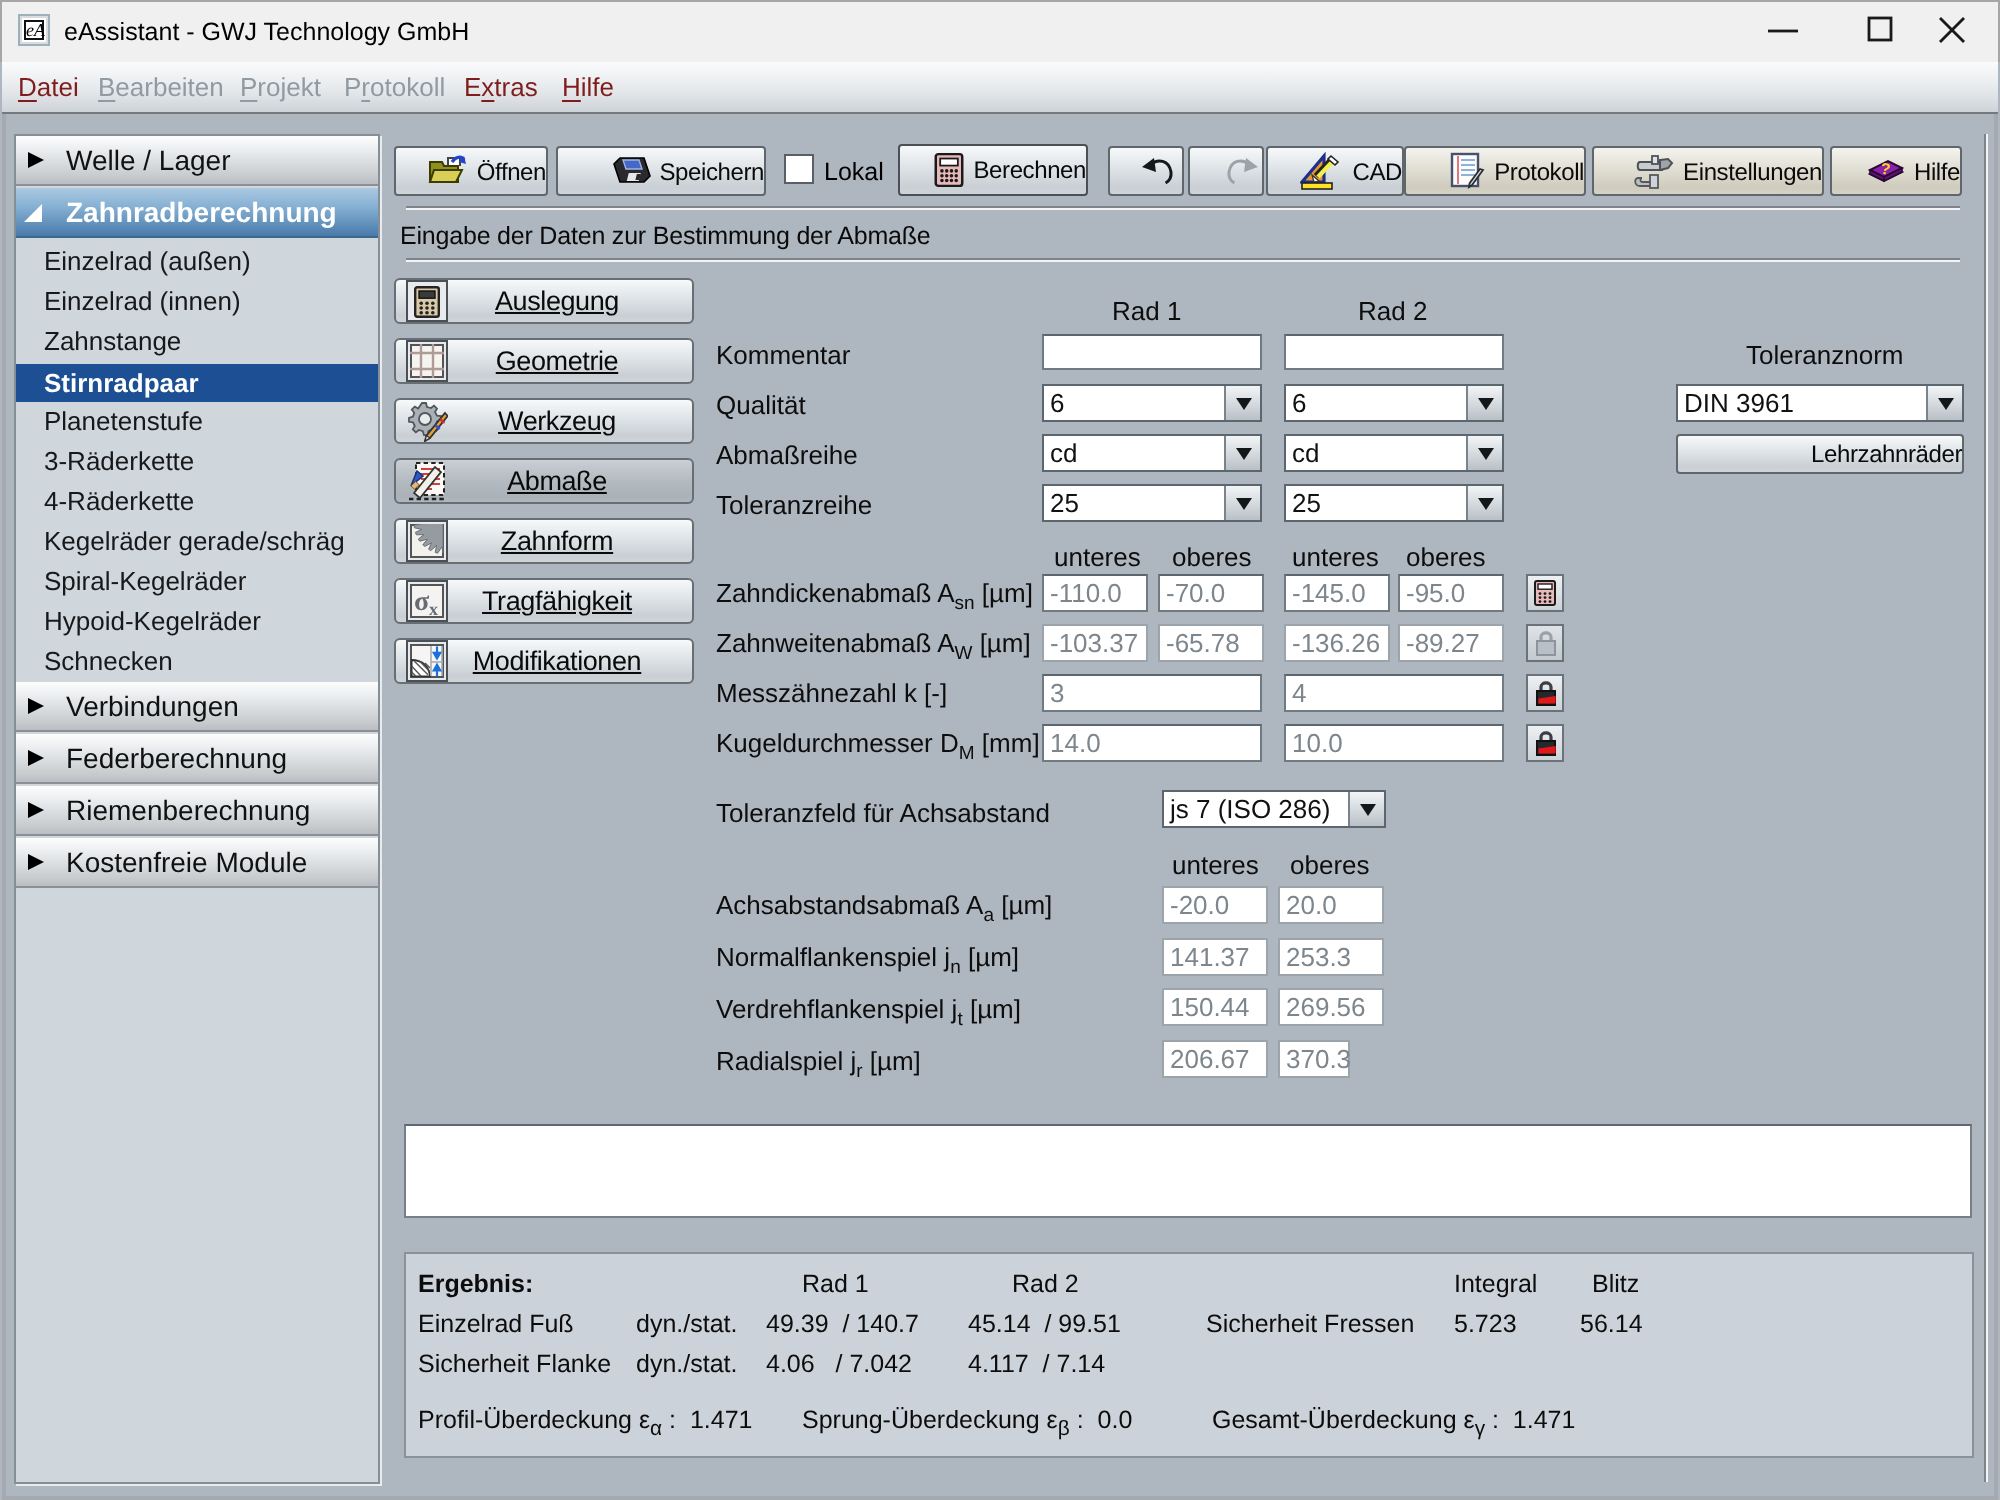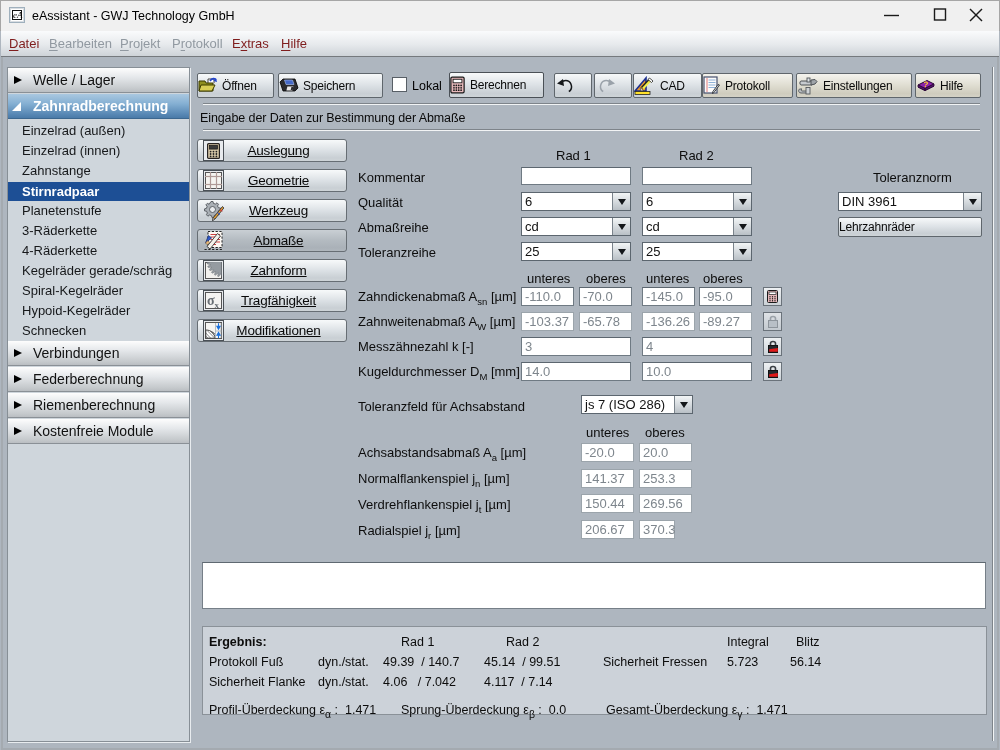--- a/index.html
+++ b/index.html
@@ -20,21 +20,21 @@
 #appbg { left:1px; top:57px; width:998px; height:693px; background:#aeb6bf; border-left:2px solid #a4aab0; border-right:2px solid #a4aab0; border-bottom:2px solid #a4aab0; }
 
 #sidebar { left:7px; top:67px; width:183px; height:675px; background:#cfd6dc; border:1px solid #878f96; box-shadow:1px 1px 0 #e8ecef; }
 .acch { position:absolute; left:0; width:181px; height:25px; background:linear-gradient(#fdfdfd,#e4e7ea 40%,#c6cacd 85%,#babec2); border-bottom:1px solid #8a9096; font-size:14px; color:#111; line-height:25px; padding-left:25px; }
 .acch:before { content:""; position:absolute; left:6px; top:8px; width:0; height:0; border-left:8px solid #000; border-top:4.5px solid transparent; border-bottom:4.5px solid transparent; }
 #acc-zahn { background:linear-gradient(#aac8e0,#85b0d3 40%,#5787b4 85%,#4a7aa8); color:#fff; font-weight:bold; border-bottom:1px solid #3c678f; }
 #acc-zahn:before { border:none; border-bottom:9px solid #fff; border-left:9px solid transparent; top:8px; left:4px; }
 .sideitem { position:absolute; left:0; width:181px; height:20px; font-size:13px; color:#16181a; line-height:20px; padding-left:14px; }
 #sel-item { background:#1d4f95; color:#fff; font-weight:bold; height:19px; line-height:19px; }
 
-.btn { position:absolute; background:linear-gradient(#f7f9fa,#dde2e6 48%,#c9cfd4 85%,#ced4d8); border:1px solid #5f666c; border-radius:2px; font-size:12px; letter-spacing:-0.2px; color:#0a0a0a; display:flex; align-items:center; justify-content:flex-start; }
+.btn { position:absolute; background:linear-gradient(#f7f9fa,#dde2e6 48%,#c9cfd4 85%,#ced4d8); border:1px solid #5f666c; border-radius:2px; font-size:12px; letter-spacing:-0.2px; color:#0a0a0a; display:flex; align-items:center; justify-content:flex-end; }
 .navbtn { left:197px; width:150px; height:23px; font-size:13.5px; border-color:#676e74; border-radius:3px; justify-content:flex-start; }
 .navbtn .ic { margin-left:5px; width:21px; height:21px; }
 .navbtn .tx { flex:1; text-align:center; margin-right:13px;text-decoration:underline; }
 .navbtn.pressed { background:linear-gradient(#c9cfd4,#b4bbc1 48%,#aab1b8 85%,#b0b7bd); }
 .btn.tint { background:linear-gradient(#f4f3ee,#e0ded2 48%,#cfccbe 85%,#d4d2c6); }
 .icframe { background:#e8ebee; border:1px solid #4a5056; display:flex; align-items:center; justify-content:center; }
 
 .etchline { position:absolute; height:2px; border-top:1px solid #7e848a; border-bottom:1px solid #f2f4f5; }
 .etchv { position:absolute; width:2px; border-left:1px solid #7e848a; border-right:1px solid #f2f4f5; }
 #heading { left:200px; top:111px; font-size:12.5px; letter-spacing:-0.1px; color:#0a0a0a; }
@@ -43,21 +43,21 @@
 .lbl sub { font-size:9.5px; }
 .field { position:absolute; background:#fff; border:1px solid #6f7a83; border-top-color:#5c666f; font-size:13px; color:#111; padding:1px 3px 0 3px; line-height:16px; }
 .field.gtx { color:#7e868d; }
 .field.dis { border-color:#9ba4ab; color:#7e868d; }
 .combo { position:absolute; background:#fff; border:1px solid #5c666f; font-size:13px; color:#111; line-height:17px; padding-left:3px; }
 .combo .arr { position:absolute; right:0; top:0; bottom:0; width:18px; background:linear-gradient(#f2f5f6,#d6dbdf 50%,#b9c0c6); border-left:1px solid #7a838b; display:flex; align-items:center; justify-content:center; }
 .combo .arr:after { content:""; width:0; height:0; border:4px solid transparent; border-top:6px solid #14171a; margin-top:5px; }
 .smbtn { position:absolute; width:19px; height:19px; background:linear-gradient(#eef1f3,#ccd2d7); border:1px solid #6a727a; display:flex; align-items:center; justify-content:center; }
 
 #whitebox { left:202px; top:562px; width:784px; height:47px; background:#fff; border:1px solid #767f88; border-top-color:#5f6971; }
-#results { left:202px; top:626px; width:785px; height:89px; background:#ccd2d9; border:1px solid #8a9198; font-size:12.5px; color:#0c0c0c; }
+#results { left:202px; top:626px; width:785px; height:103px; background:#ccd2d9; border:1px solid #8a9198; font-size:12.5px; color:#0c0c0c; }
 .r { position:absolute; white-space:nowrap; }
 </style>
 </head>
 <body>
 <div class="abs" id="appbg"></div>
 <div class="abs" id="titlebar"></div>
 <div class="abs" id="appicon">
     <i>eA</i>
   </div>
 <div class="abs" id="apptitle">eAssistant - GWJ Technology GmbH</div>
@@ -406,21 +406,21 @@
 <div class="field dis" style="left:581px;top:520px;width:53px;height:19px">206.67</div>
 <div class="field dis" style="left:639px;top:520px;width:36px;height:19px">370.3</div>
 
 <div class="abs" id="whitebox"></div>
 <div class="abs" id="results">
   <div class="r" style="left:6px;top:8px;font-weight:bold">Ergebnis:</div>
   <div class="r" style="left:198px;top:8px">Rad 1</div>
   <div class="r" style="left:303px;top:8px">Rad 2</div>
   <div class="r" style="left:524px;top:8px">Integral</div>
   <div class="r" style="left:593px;top:8px">Blitz</div>
-  <div class="r" style="left:6px;top:28px">Protokoll Fuß</div>
+  <div class="r" style="left:6px;top:28px">Einzelrad Fuß</div>
   <div class="r" style="left:115px;top:28px">dyn./stat.</div>
   <div class="r" style="left:180px;top:28px">49.39&nbsp; / 140.7</div>
   <div class="r" style="left:281px;top:28px">45.14&nbsp; / 99.51</div>
   <div class="r" style="left:400px;top:28px">Sicherheit Fressen</div>
   <div class="r" style="left:524px;top:28px">5.723</div>
   <div class="r" style="left:587px;top:28px">56.14</div>
   <div class="r" style="left:6px;top:48px">Sicherheit Flanke</div>
   <div class="r" style="left:115px;top:48px">dyn./stat.</div>
   <div class="r" style="left:180px;top:48px">4.06&nbsp;&nbsp; / 7.042</div>
   <div class="r" style="left:281px;top:48px">4.117&nbsp; / 7.14</div>

